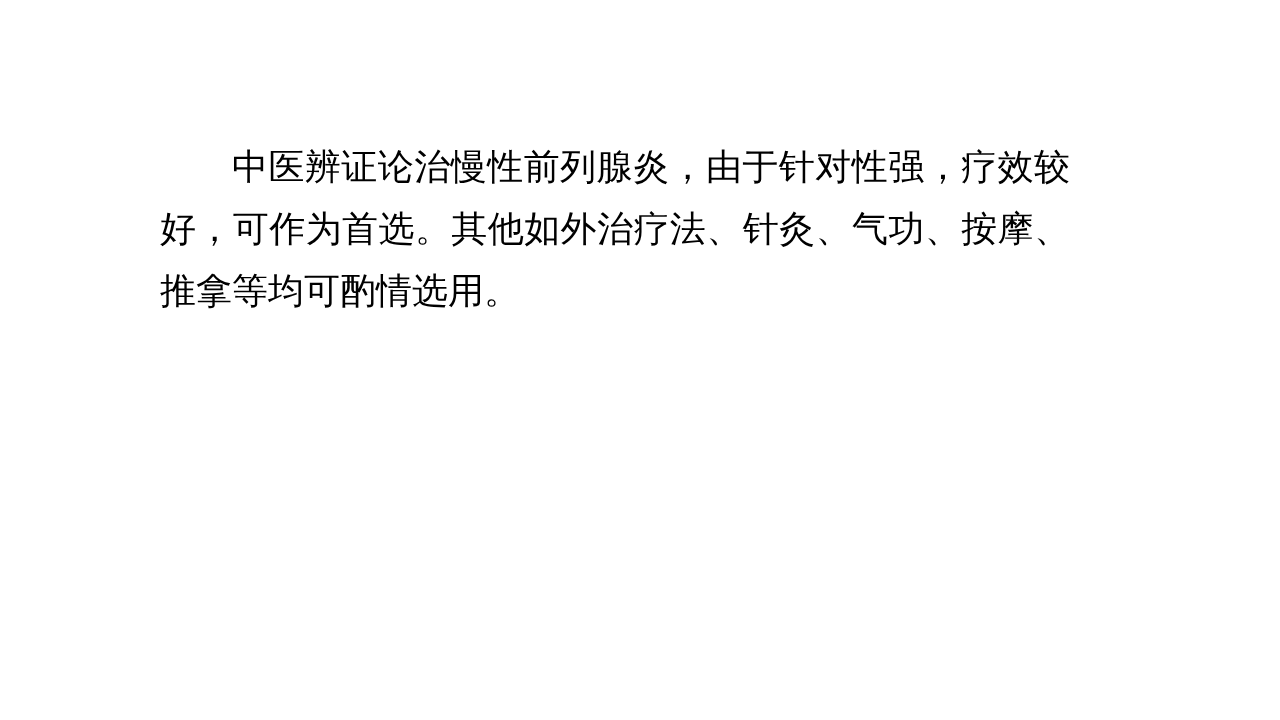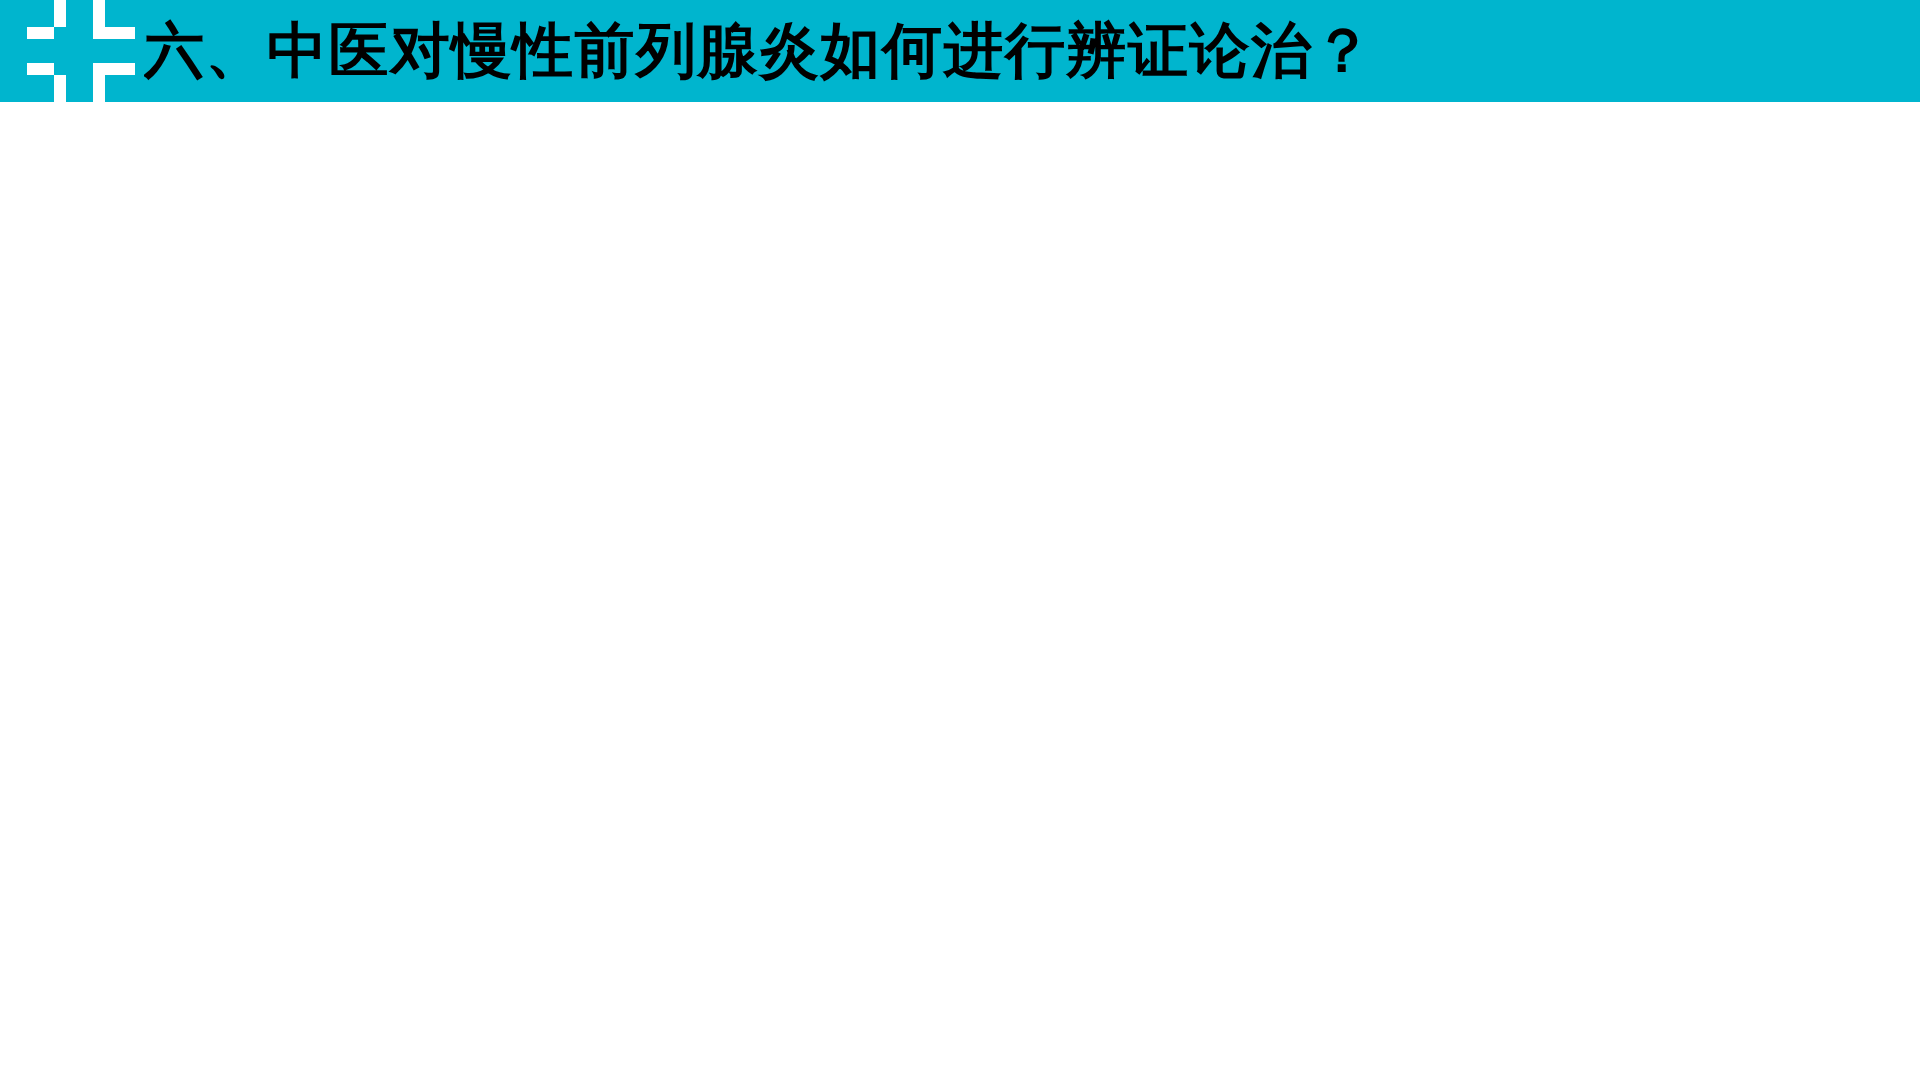--- a/index.html
+++ b/index.html
@@ -87,30 +87,18 @@
   }
   .para.second {
     margin-top: 16px;
   }
 </style>
 </head>
 <body>
 
 <div class="slide">
 
-  <div class="header-bar">
-    <div class="deco-mark">
-      <span class="seg deco-v1"></span>
-      <span class="seg deco-v2"></span>
-      <span class="seg deco-h1"></span>
-      <span class="seg deco-h2"></span>
-      <span class="seg deco-h3"></span>
-      <span class="seg deco-h4"></span>
-      <span class="seg deco-v3"></span>
-      <span class="seg deco-v4"></span>
-    </div>
-    <div class="header-title">六、中医对慢性前列腺炎如何进行辨证论治？</div>
-  </div>
 
   <div class="content">
+    <p class="para first">中医辨证论治慢性前列腺炎，由于针对性强，疗效较好，可作为首选。其他如外治疗法、针灸、气功、按摩、推拿等均可酌情选用。</p>
   </div>
 
 </div>
 
 </body></html>

